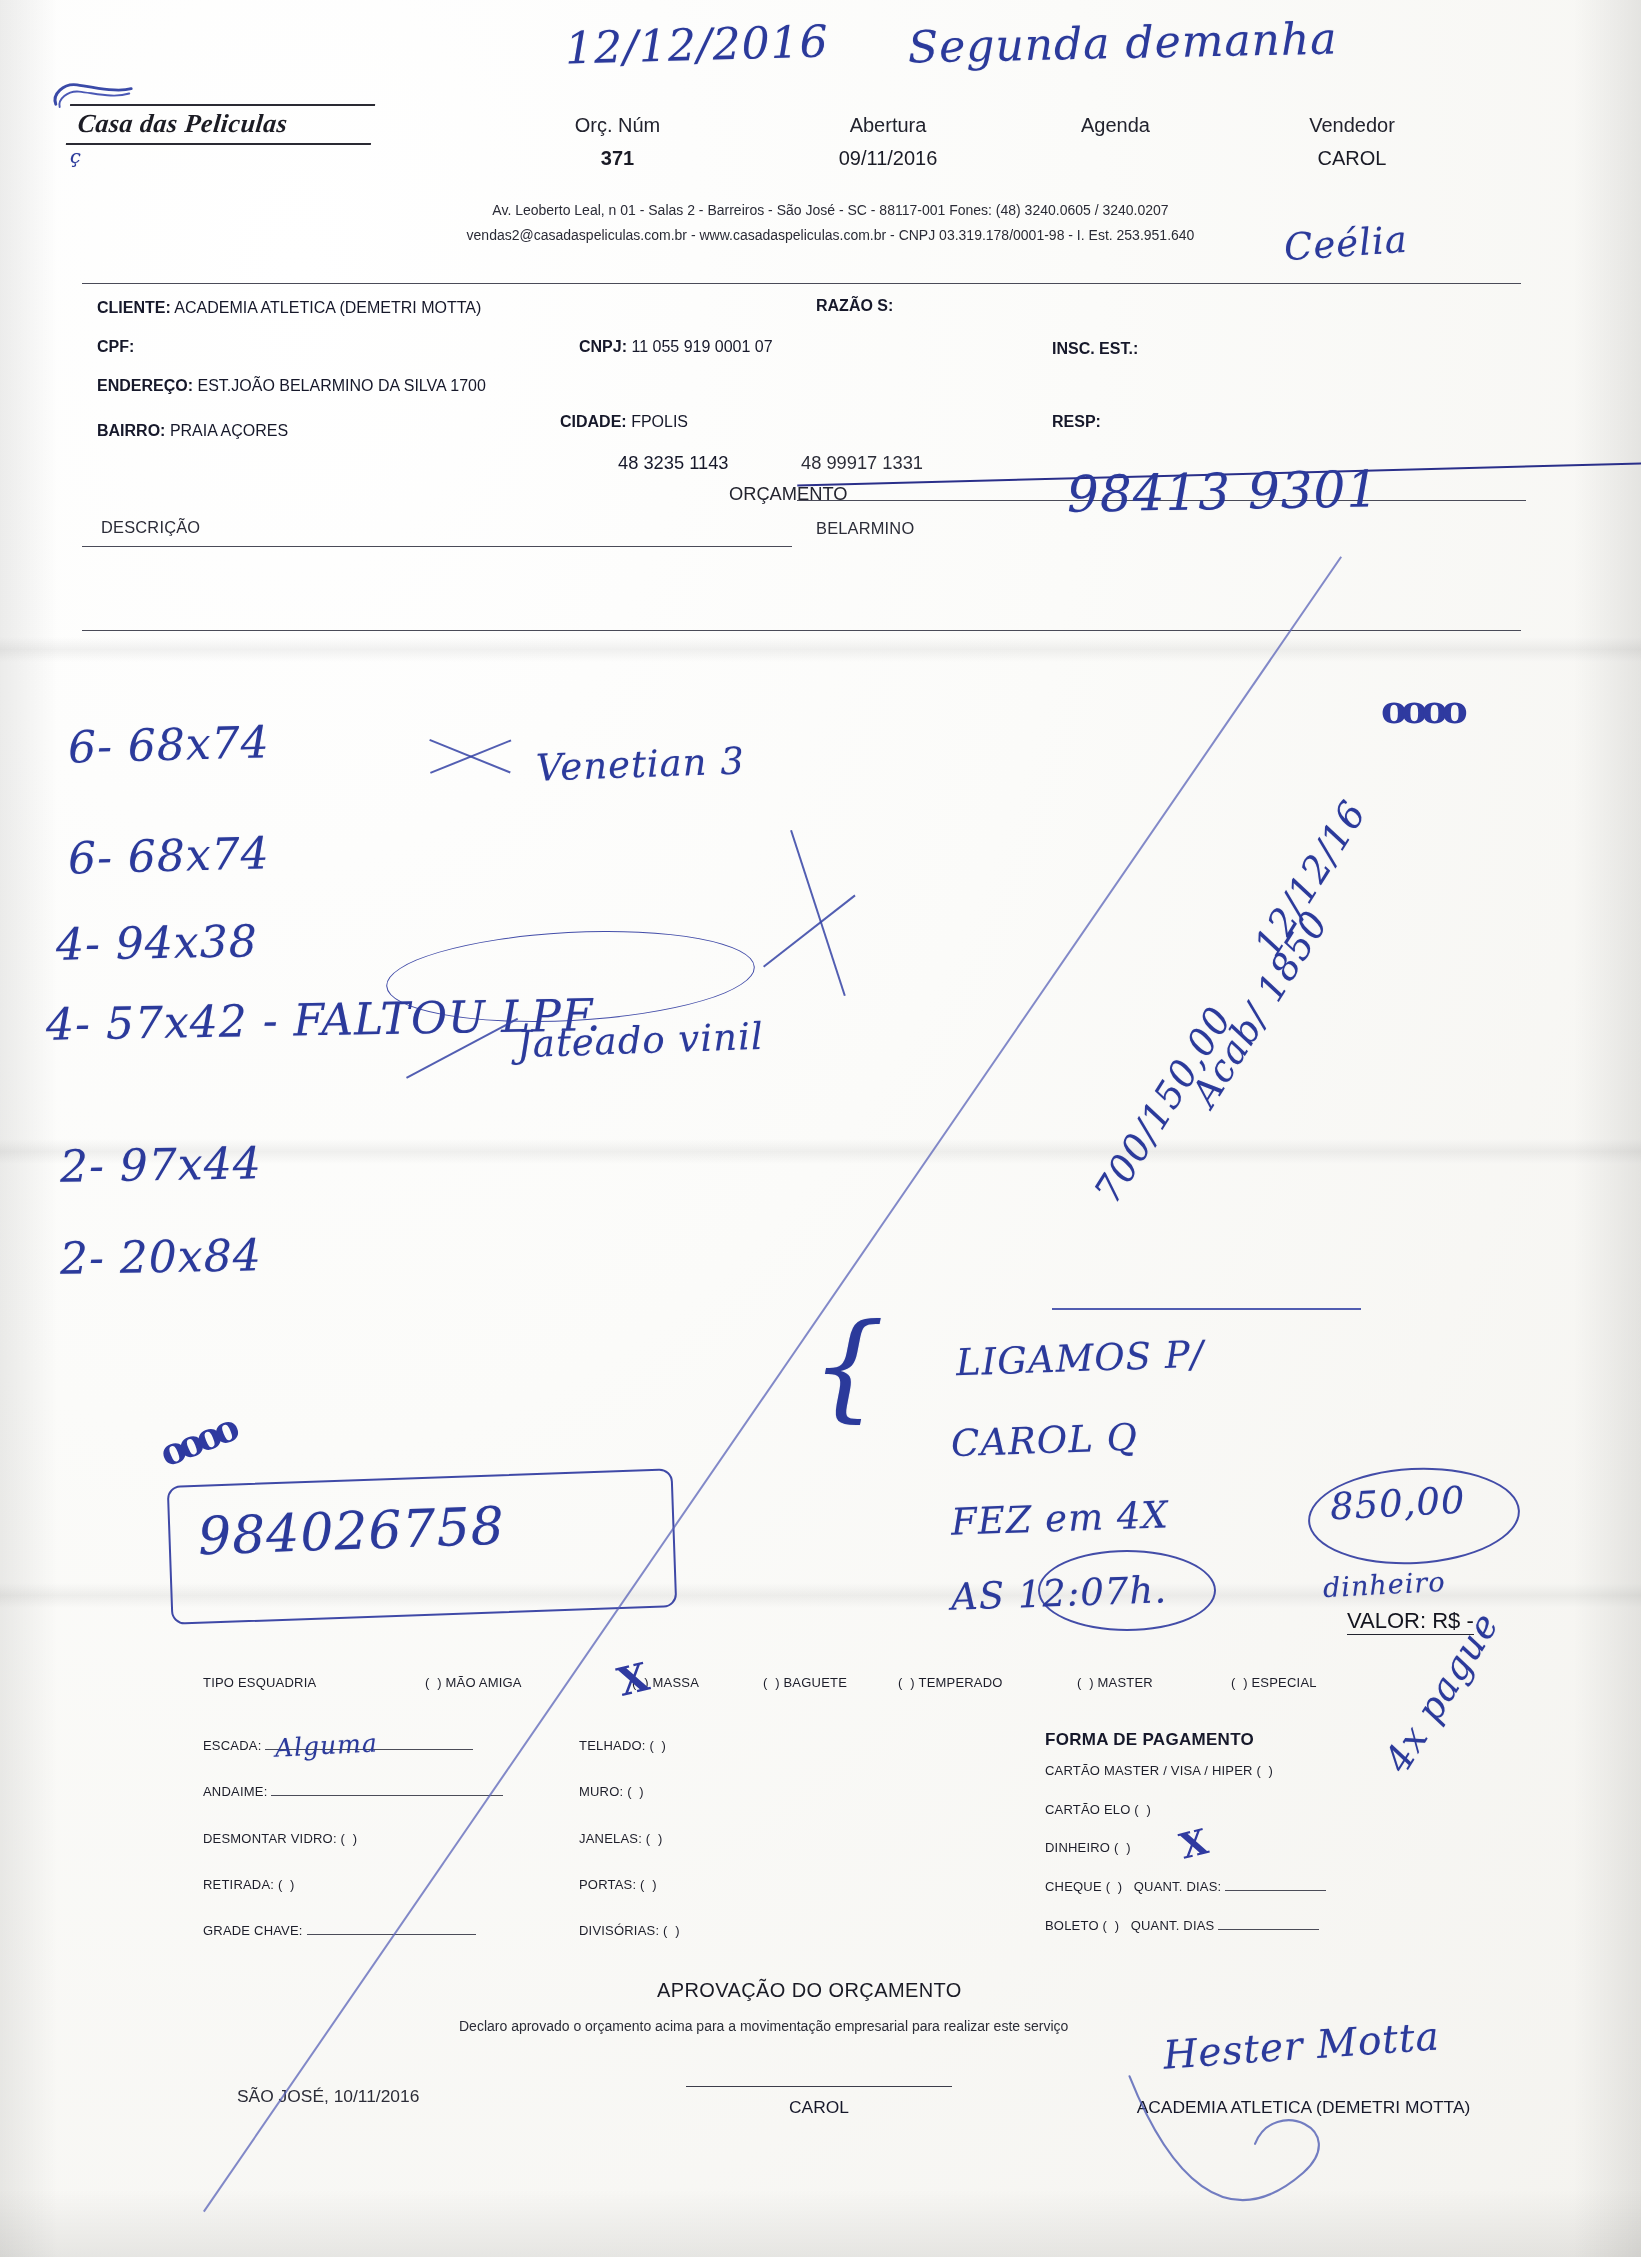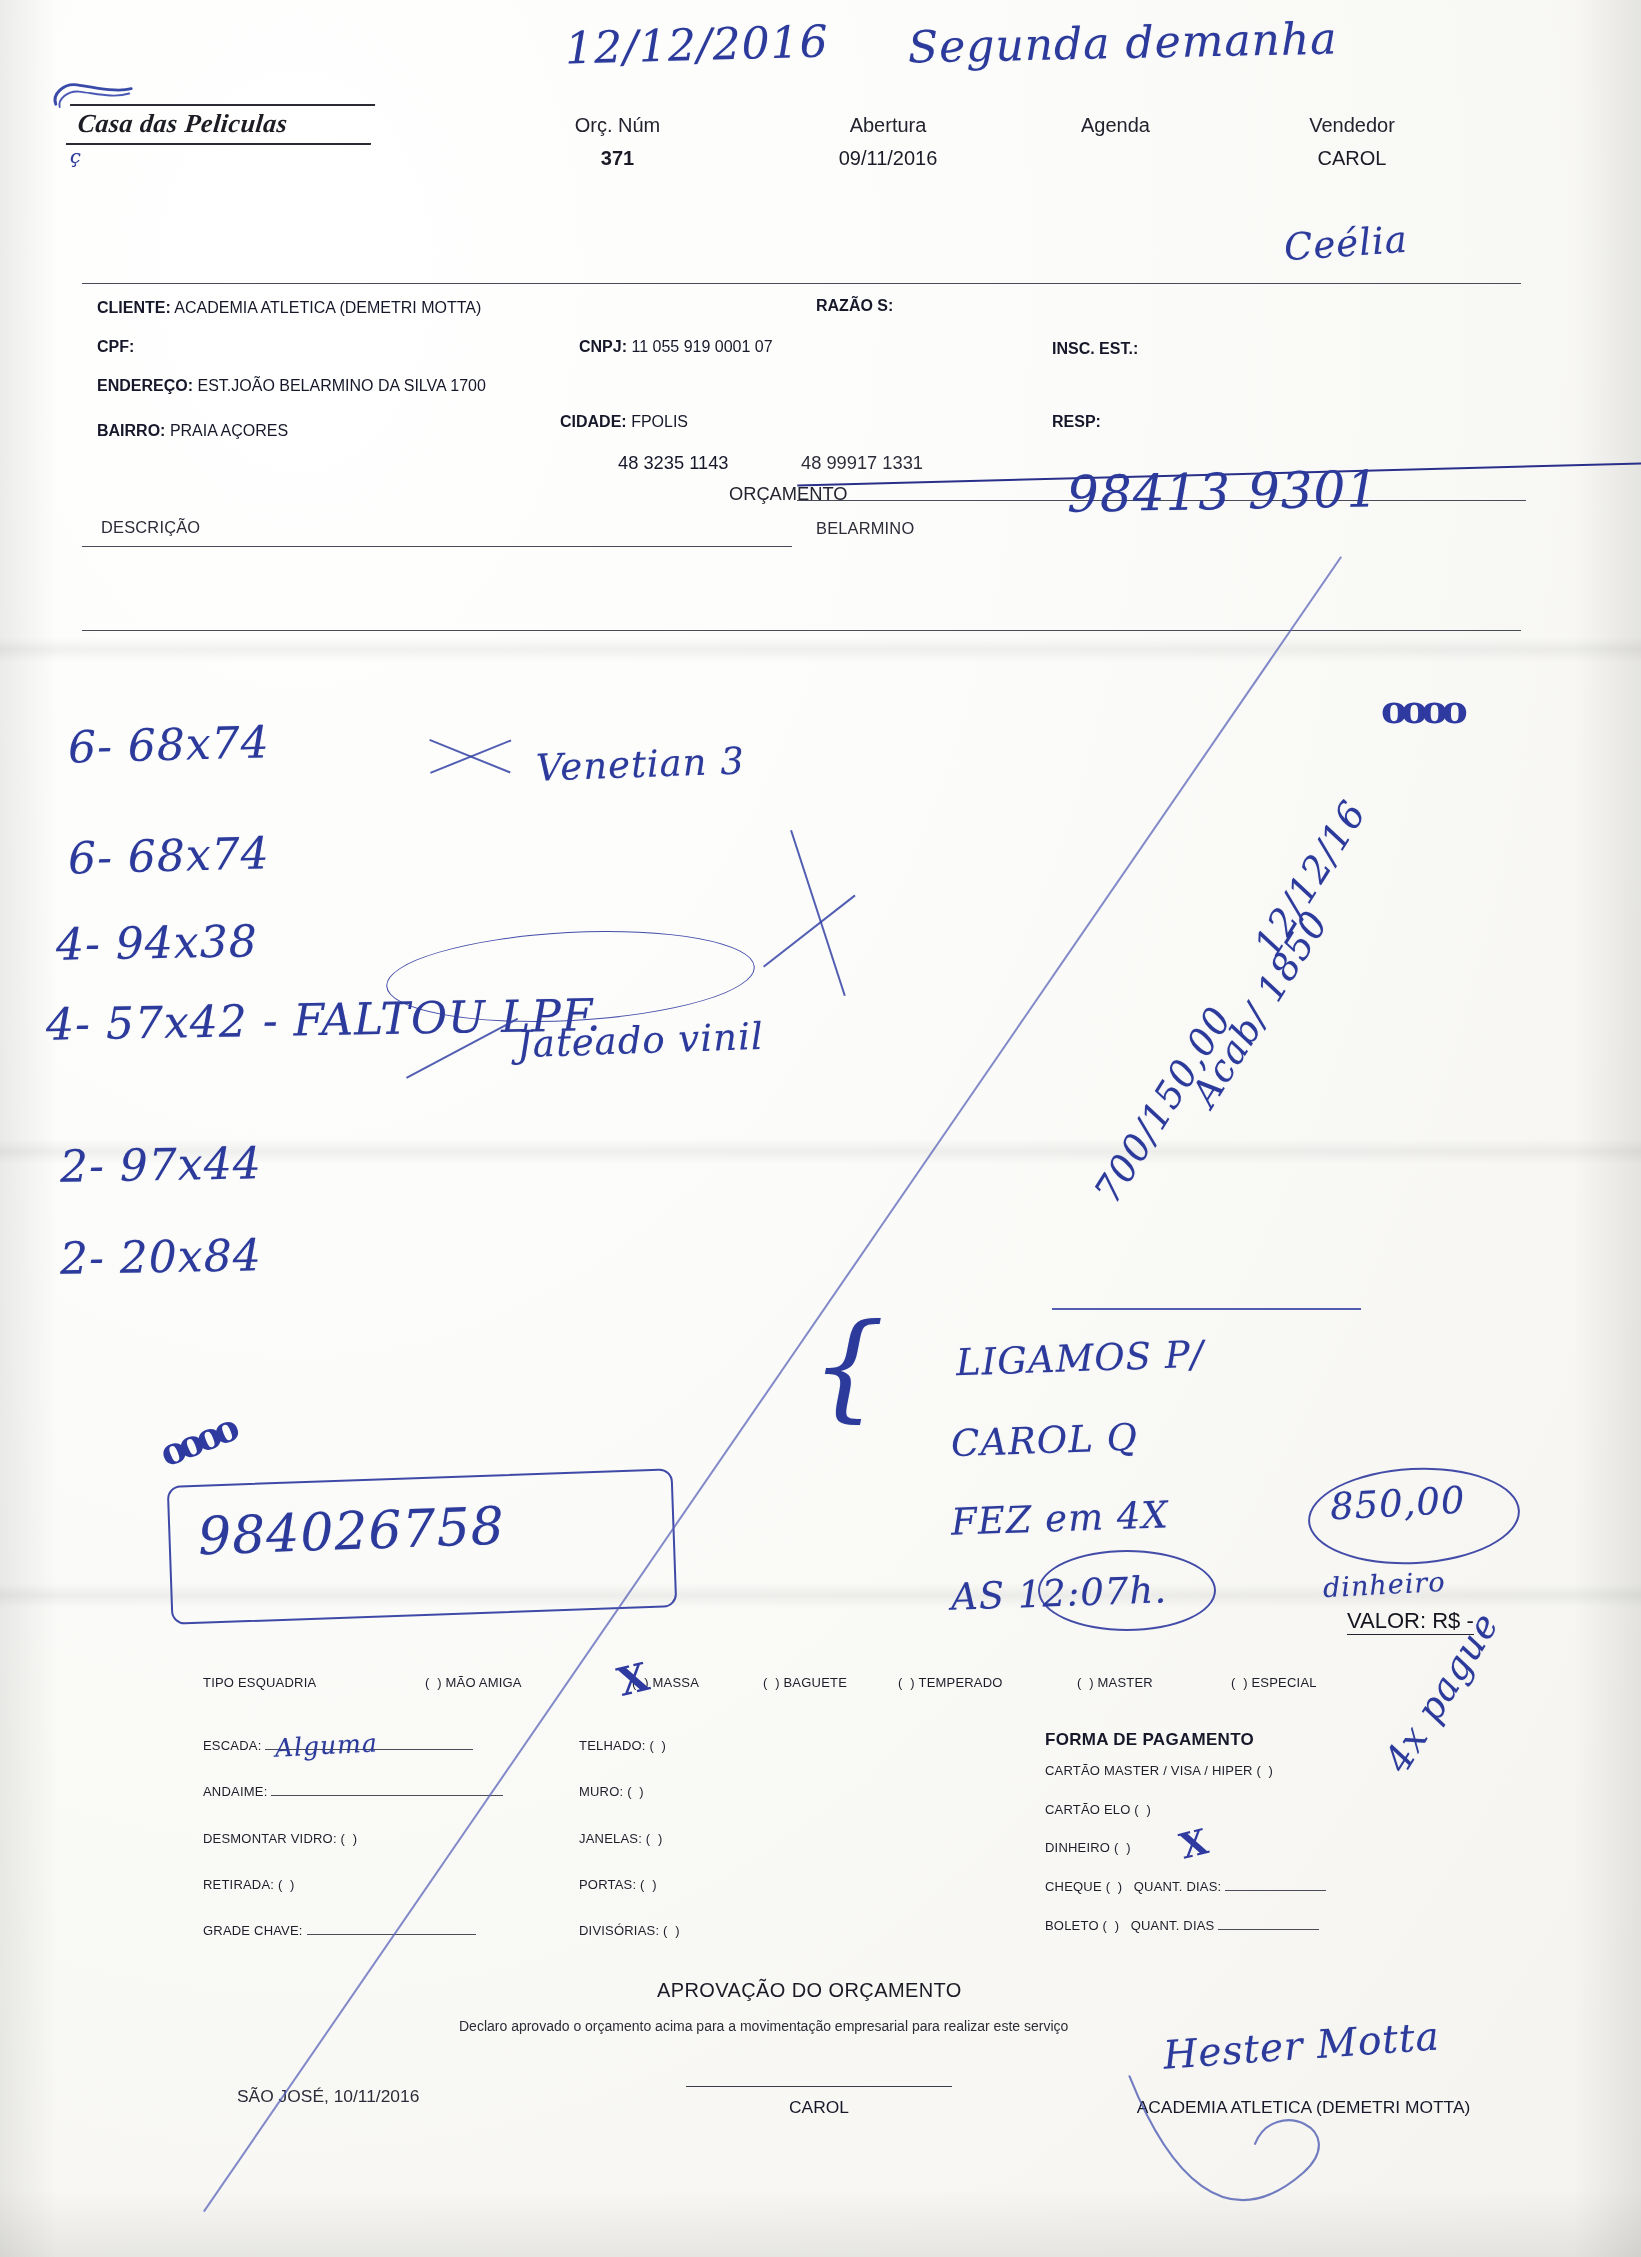--- a/index.html
+++ b/index.html
@@ -194,20 +194,24 @@
   </div>
   <div class="abs hdr-col" style="left:1019px; top:114px; width:193px;">
     <div class="hdr-label">Agenda</div>
     <div class="hdr-val normal"></div>
   </div>
   <div class="abs hdr-col" style="left:1246px; top:114px; width:212px;">
     <div class="hdr-label">Vendedor</div>
     <div class="hdr-val normal">CAROL</div>
   </div>
 
+  <div class="abs addr">
+    <div>Av. Leoberto Leal, n 01 - Salas 2 - Barreiros - São José - SC - 88117-001 Fones: (48) 3240.0605 / 3240.0207</div>
+    <div>vendas2@casadaspeliculas.com.br - www.casadaspeliculas.com.br - CNPJ 03.319.178/0001-98 - I. Est. 253.951.640</div>
+  </div>
 
   <div class="abs hw mid" style="left:1284px; top:222px; transform:rotate(-4deg);">Ceélia</div>
 
   <div class="abs rule" style="left:82px; top:283px; width:1439px;"></div>
 
   <div class="abs field" style="left:97px; top:299px;">
     <b>CLIENTE:</b>
     <span>ACADEMIA ATLETICA (DEMETRI MOTTA)</span>
   </div>
   <div class="abs field" style="left:816px; top:297px;">

